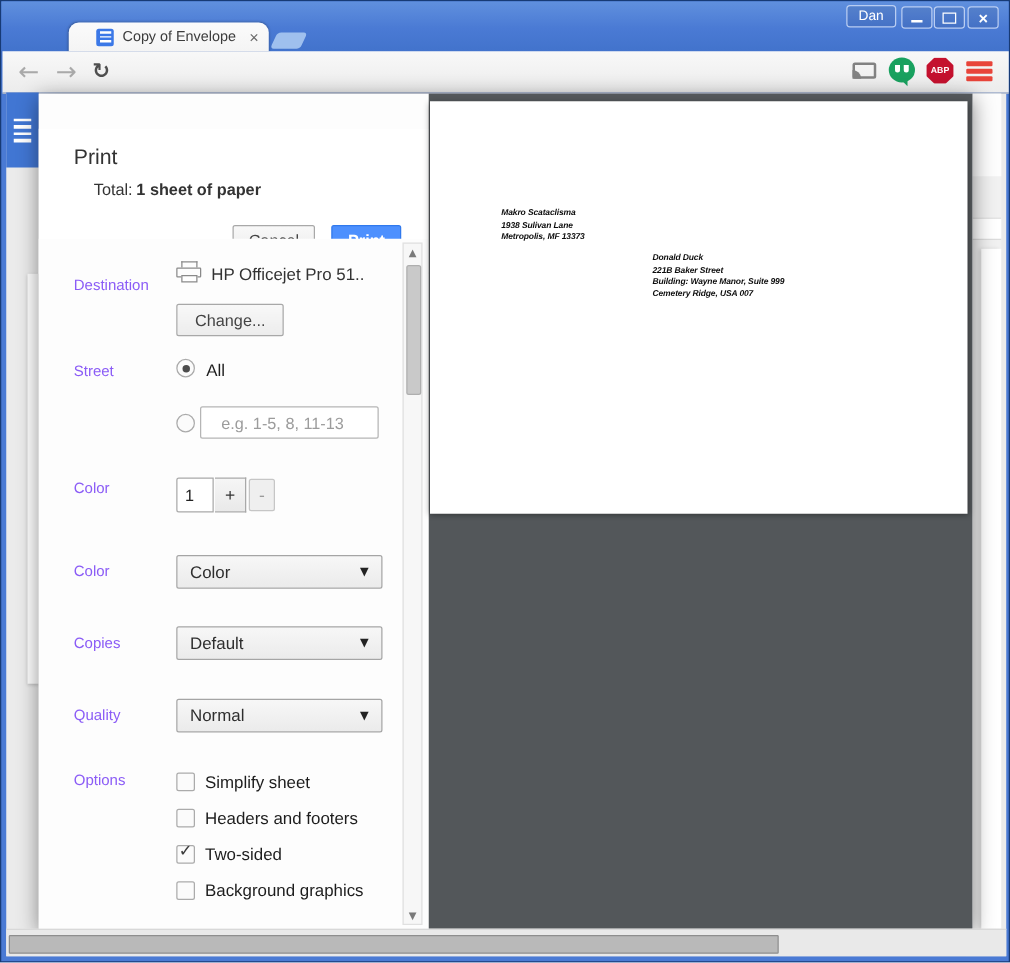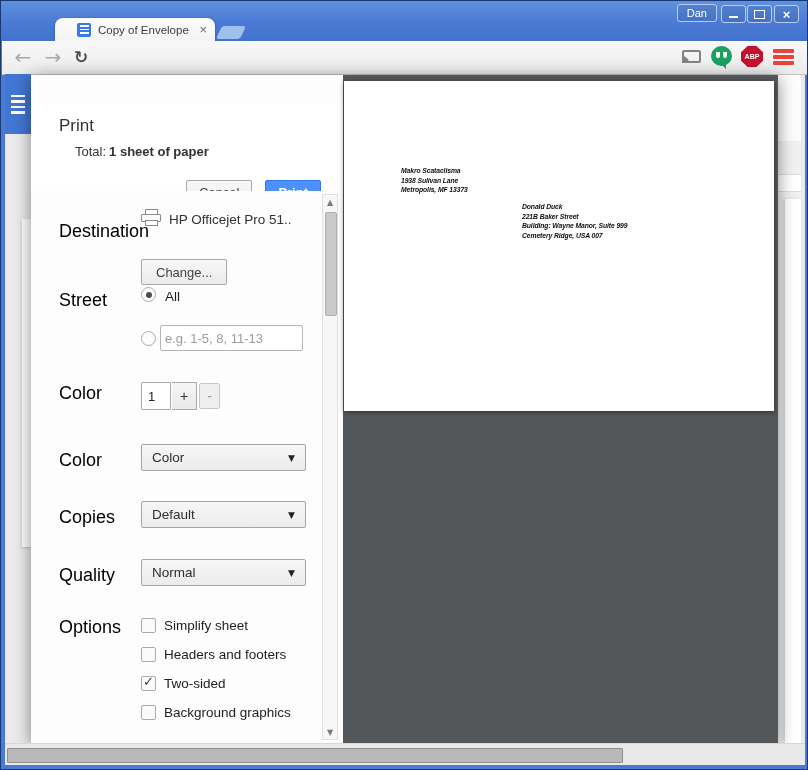--- a/index.html
+++ b/index.html
@@ -86,36 +86,36 @@
     border-bottom:1px solid #e2e2e2;box-sizing:border-box;margin-top:28px;}
   .dlg-title{position:absolute;left:28px;top:13px;font-size:17px;color:#333;}
   .dlg-total{position:absolute;left:44px;top:41px;font-size:13px;color:#333;}
   .dlg-total b{margin-left:3px;}
   .dlg-buttons{position:absolute;top:77px;right:22px;display:flex;gap:13px;}
   .btn{height:24px;min-width:54px;box-sizing:border-box;border-radius:2px;font-size:13px;
     display:flex;align-items:center;justify-content:center;padding:0 12px;}
   .btn-cancel{background:linear-gradient(#f8f8f8,#ececec);border:1px solid #a8a8a8;color:#444;}
   .btn-print{background:#4d90fe;border:1px solid #3079ed;color:#fff;font-weight:bold;}
   .dlg-body{position:absolute;left:0;top:116px;width:100%;height:552px;background:#fdfdfd;}
-  .rowlabel{position:absolute;left:28px;font-size:18px;color:#000000;}
+  .rowlabel{position:absolute;left:28px;font-size:12px;color:#8b5cf6;}
   .printer-icon{position:absolute;left:110px;top:18px;width:20px;height:17px;}
   .printer-icon .pi-top{position:absolute;left:4px;top:0;width:11px;height:4px;border:1.5px solid #8a8a8a;border-bottom:none;}
   .printer-icon .pi-mid{position:absolute;left:0;top:5px;width:18px;height:6px;border:1.5px solid #8a8a8a;border-radius:1px;}
   .printer-icon .pi-out{position:absolute;left:4px;top:11px;width:11px;height:4px;border:1.5px solid #8a8a8a;background:#fff;}
   .printer-name{position:absolute;left:138px;top:21px;font-size:13.5px;color:#333;white-space:nowrap;}
-  .btn-change{position:absolute;left:110px;top:68px;height:24px;padding:0 14px;font-size:13px;
+  .btn-change{position:absolute;left:110px;top:52px;height:24px;padding:0 14px;font-size:13px;
     background:linear-gradient(#f8f8f8,#ececec);border:1px solid #a8a8a8;border-radius:2px;color:#444;
     display:flex;align-items:center;}
   .radio{position:absolute;width:13px;height:13px;border:1px solid #ababab;border-radius:50%;
     background:#fbfbfb;}
   .radio.selected::after{content:"";position:absolute;left:3.5px;top:3.5px;width:6px;height:6px;
     border-radius:50%;background:#4c4c4c;}
   .all-label{position:absolute;left:134px;top:98px;font-size:13.5px;color:#1d1d1d;}
   .range-input{position:absolute;left:129px;top:134px;width:143px;height:26px;box-sizing:border-box;
-    border:1px solid #b5b5b5;border-radius:2px;font-size:13px;color:#333;padding:0 4px;
+    border:1px solid #b5b5b5;border-radius:2px;font-size:13px;color:#333;padding:0 16px;
     font-family:"Liberation Sans",sans-serif;background:#fff;}
   .range-input::placeholder{color:#9c9c9c;opacity:1;}
   .copies-input{position:absolute;left:110px;top:191px;width:30px;height:28px;box-sizing:border-box;
     border:1px solid #a9a9a9;font-size:13px;color:#222;padding:0 6px;
     font-family:"Liberation Sans",sans-serif;background:#fff;border-radius:2px 0 0 2px;}
   .copies-plus{position:absolute;left:141px;top:191px;width:25px;height:28px;box-sizing:border-box;
     border:1px solid #a9a9a9;border-left:none;background:linear-gradient(#f6f6f6,#e9e9e9);
     font-size:14px;color:#333;display:flex;align-items:center;justify-content:center;}
   .copies-minus{position:absolute;left:168px;top:192px;width:21px;height:26px;box-sizing:border-box;
     border:1px solid #c6c6c6;background:#efefef;border-radius:2px;

